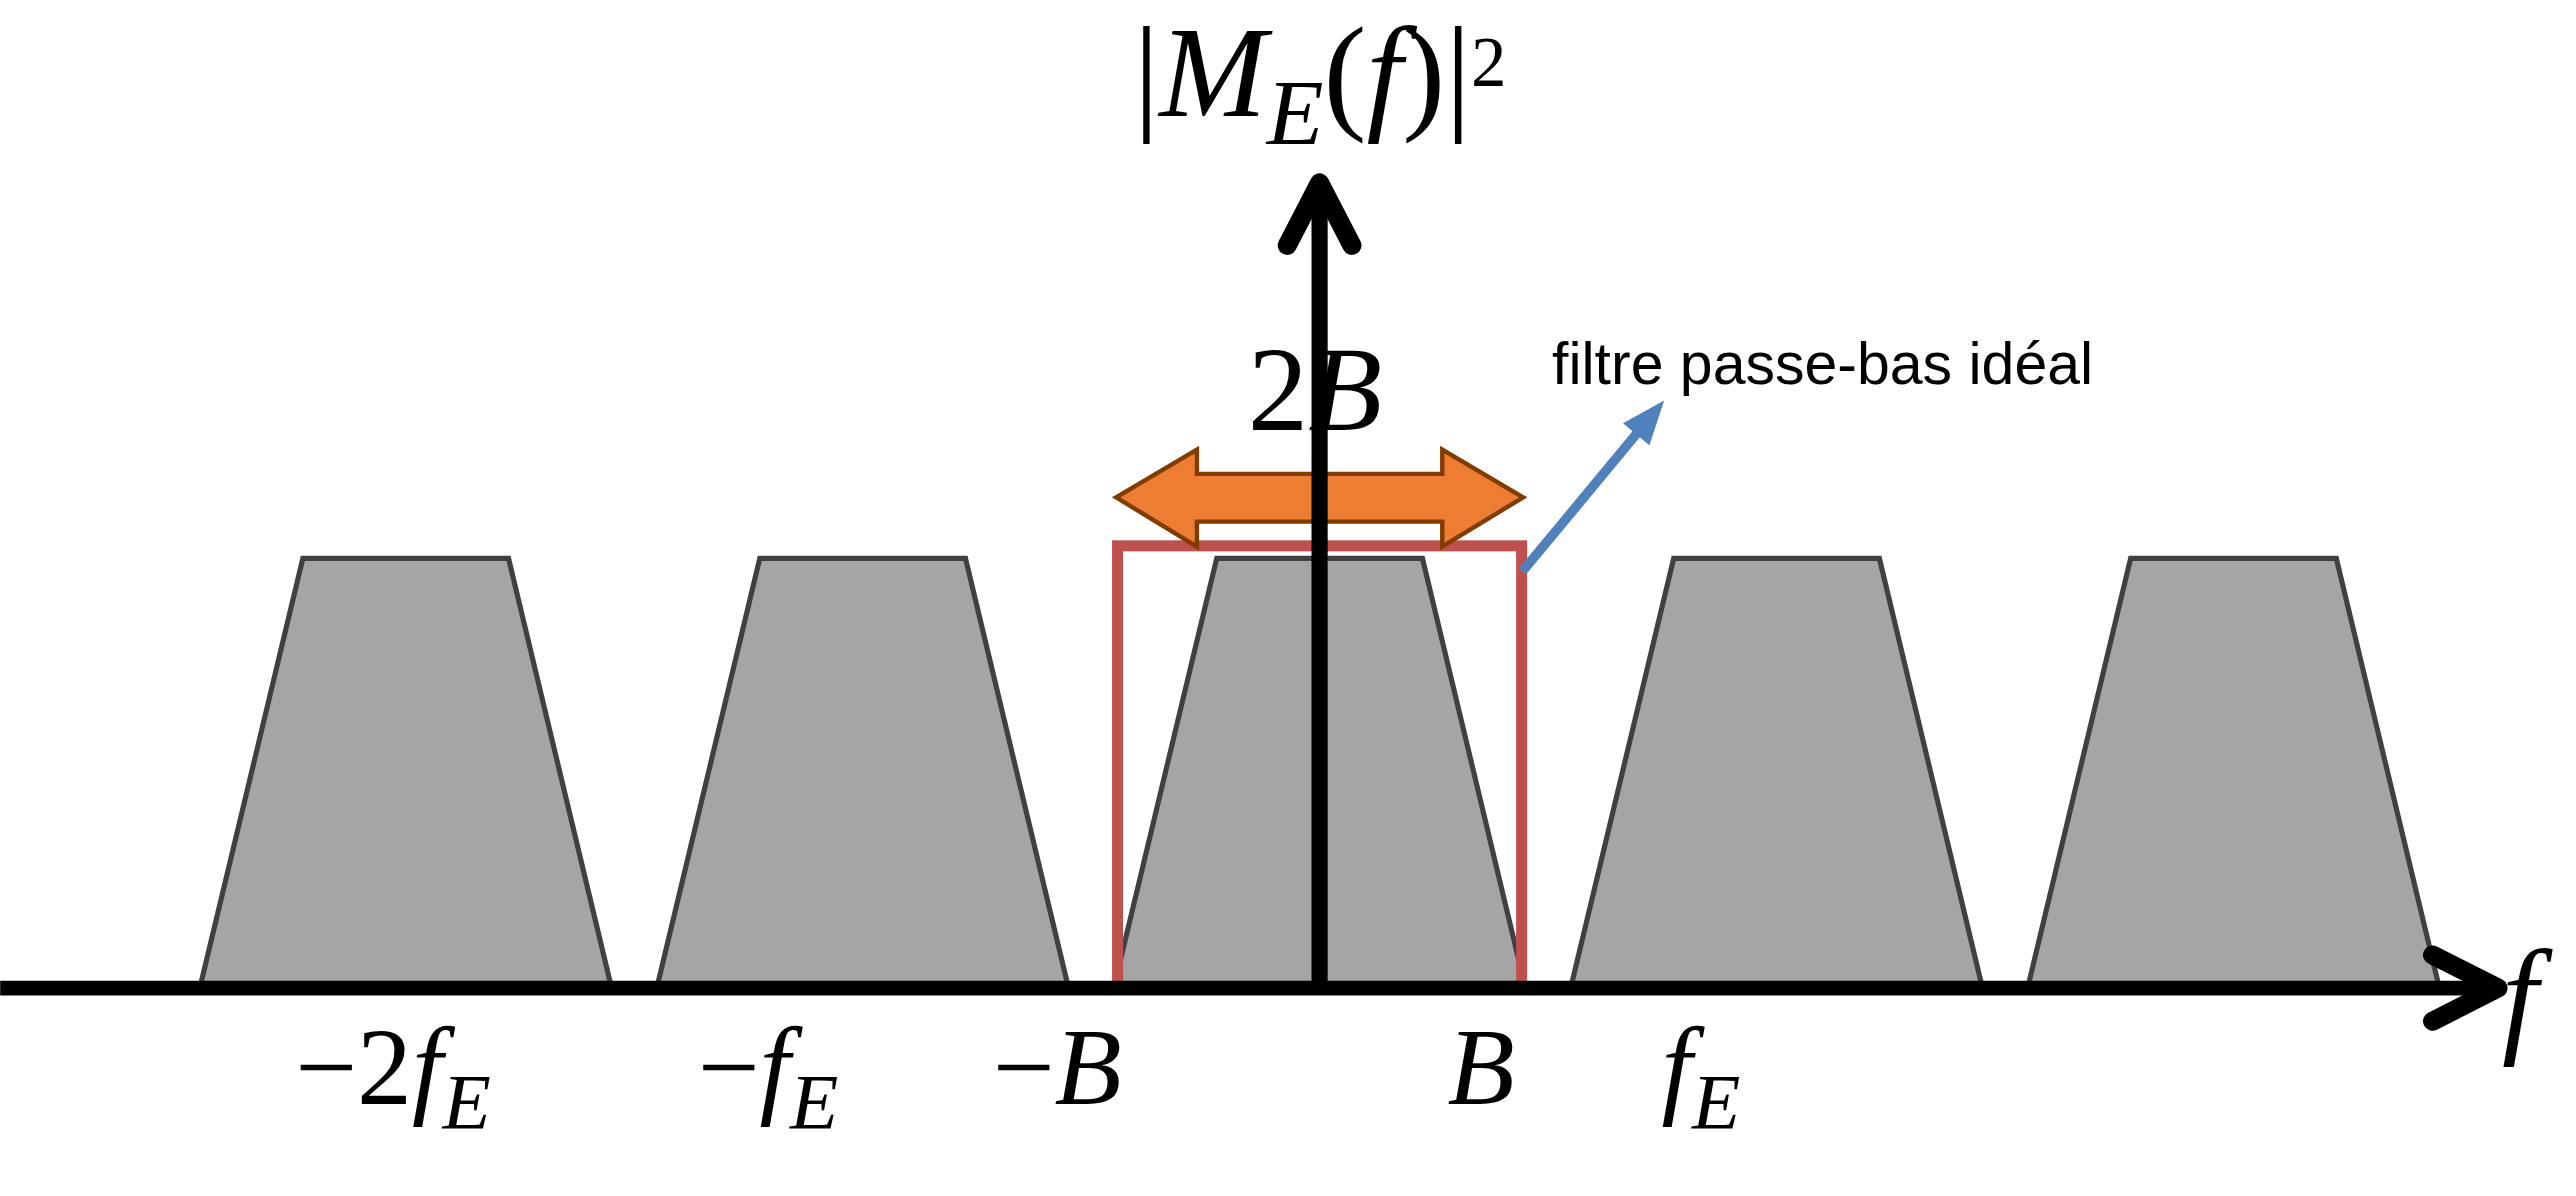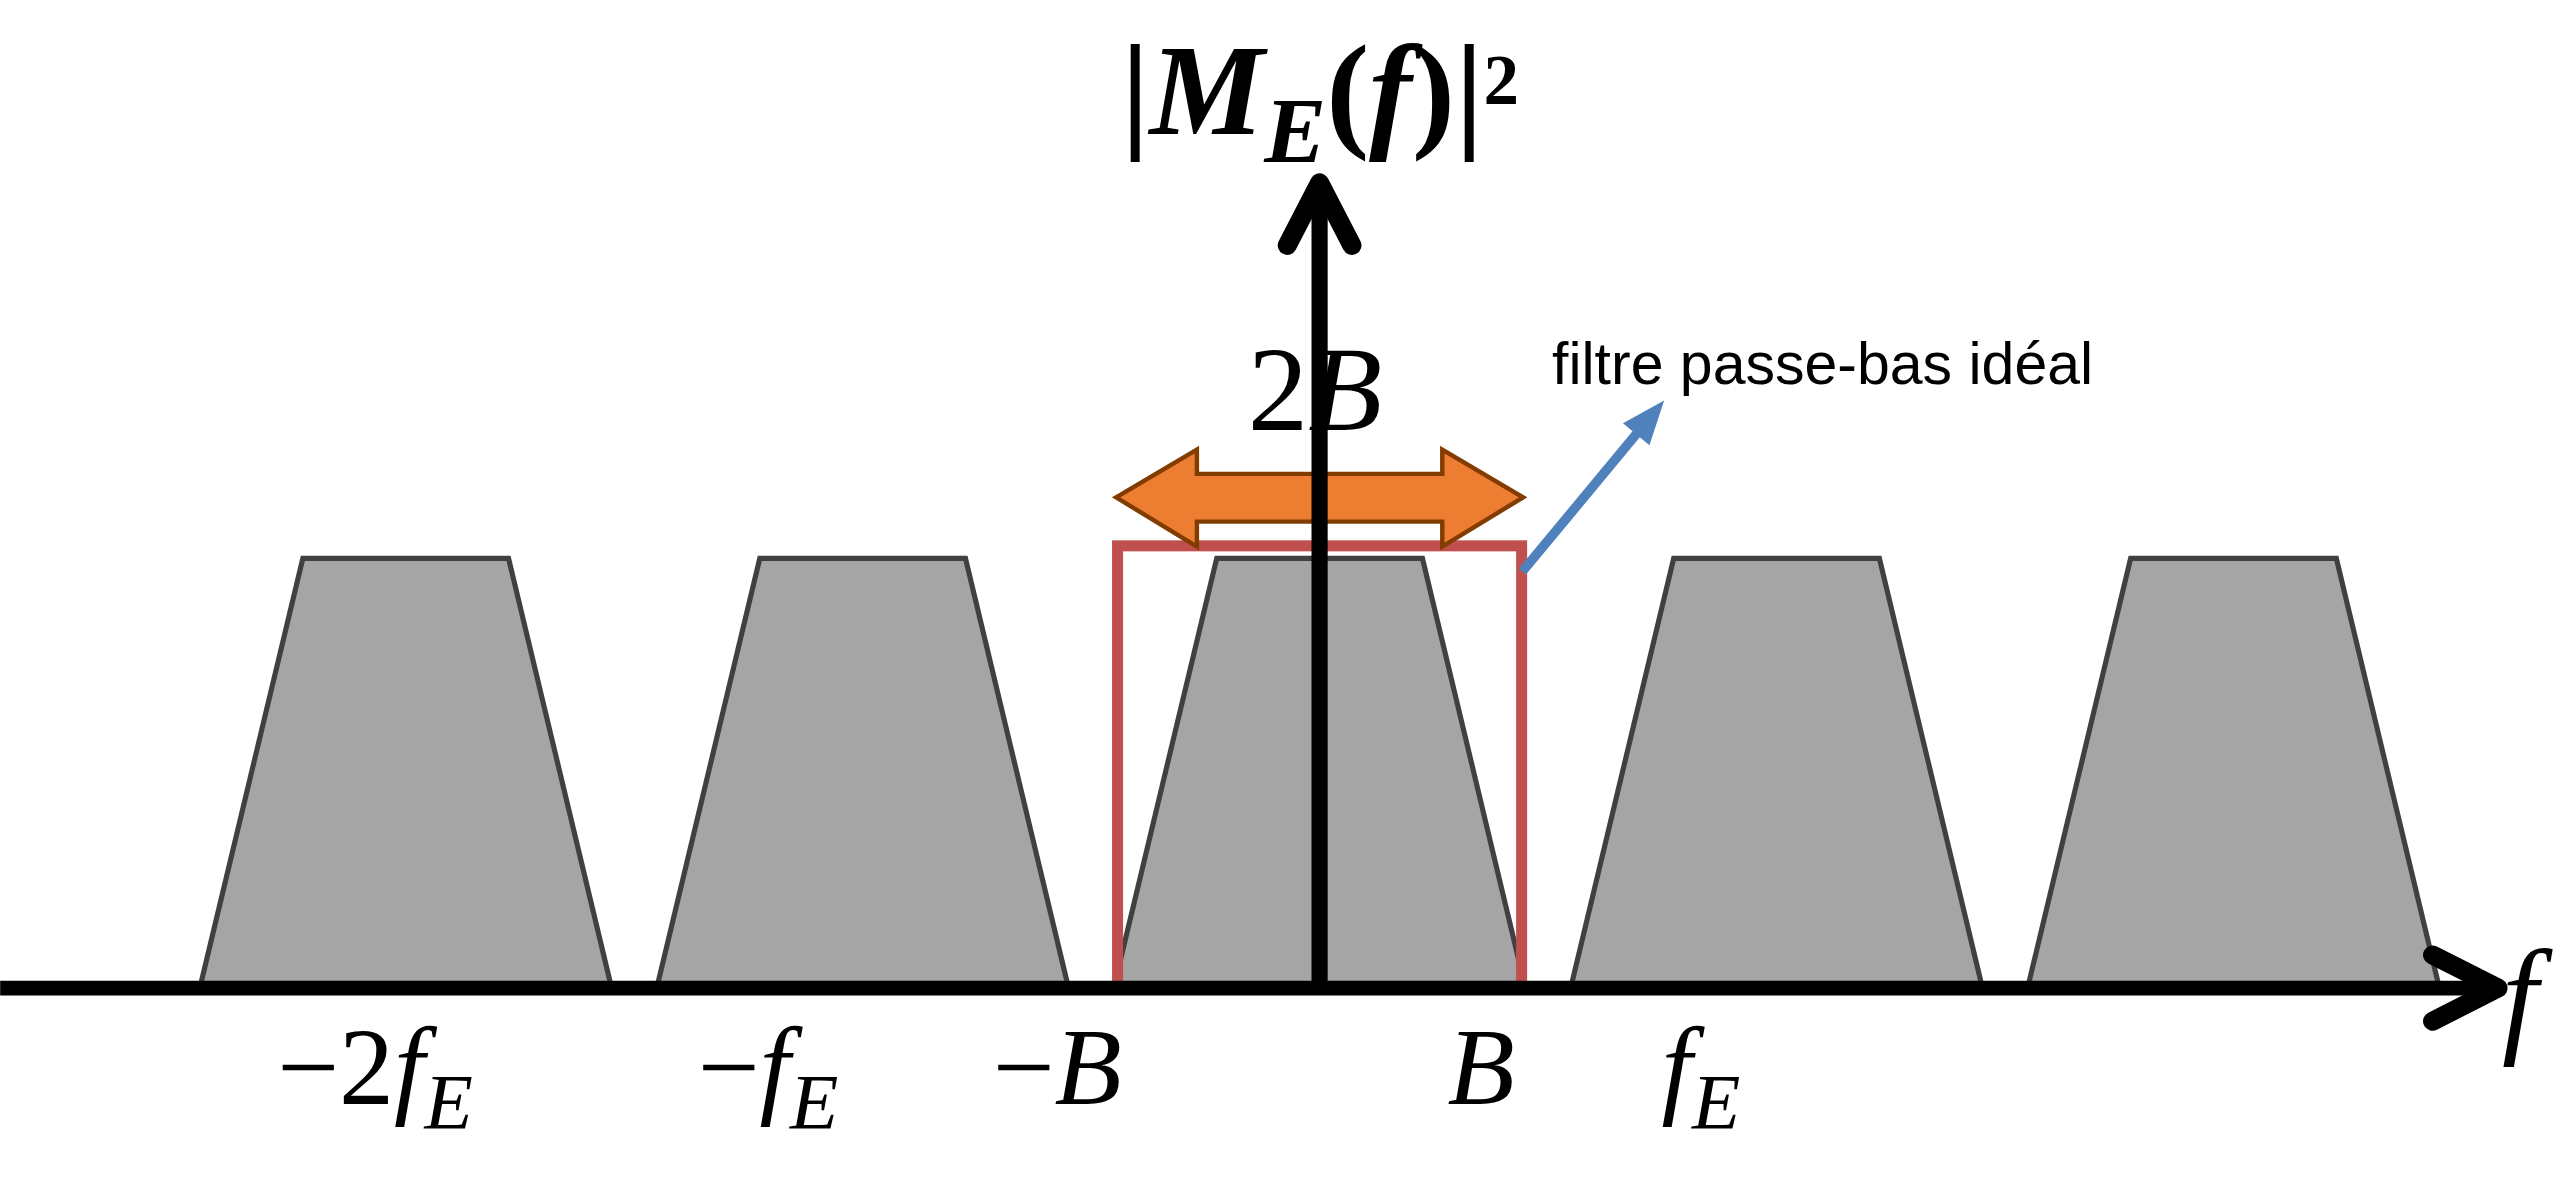--- a/index.html
+++ b/index.html
@@ -8,21 +8,21 @@
   #shapes{position:absolute;left:0;top:0;}
   .txt{position:absolute;white-space:nowrap;line-height:1;color:#000;}
   .center{transform:translateX(-50%);}
   .serif{font-family:"Liberation Serif",serif;}
   .sans{font-family:"Liberation Sans",sans-serif;}
   .it{font-style:italic;}
   .up{font-style:normal;}
   
   .msub{font-size:0.72em;font-style:italic;vertical-align:-0.30em;line-height:0;}
   .msup{font-size:0.55em;font-style:normal;vertical-align:0.43em;line-height:0;}
-  #title{top:26px;left:1320px;font-size:129px;font-weight:bold;}
+  #title{top:8px;left:1320px;font-size:129px;}
   #bw-label{top:329px;left:1315px;font-size:121px;}
   #annotation{top:322px;left:1552px;font-size:59px;margin-top:13px;}
   .tick{top:1012px;font-size:110px;}
   #f-label{top:931px;left:2520px;font-size:129px;font-style:italic;}
 </style>
 </head>
 <body>
 
 <div id="stage">
 
@@ -51,21 +51,21 @@
   <div id="title" class="txt serif center">
     <span class="up">|</span><span class="it">M</span><sub class="msub">E</sub><span class="up">(</span><span class="it">f</span><span class="up">)</span><span class="up">|</span><sup class="msup">2</sup>
   </div>
 
   <div id="bw-label" class="txt serif center">
     <span class="up">2</span><span class="it">B</span>
   </div>
 
   <div id="annotation" class="txt sans">filtre passe-bas idéal</div>
 
-  <div class="txt tick center" style="left:375px">
+  <div class="txt tick center" style="left:393px">
     <span class="up">−2</span><span class="it">f</span><sub class="msub">E</sub>
   </div>
   <div class="txt tick center" style="left:768px">
     <span class="up">−</span><span class="it">f</span><sub class="msub">E</sub>
   </div>
   <div class="txt tick center" style="left:1057px">
     <span class="up">−</span><span class="it">B</span>
   </div>
   <div class="txt tick center" style="left:1481px">
     <span class="it">B</span>

